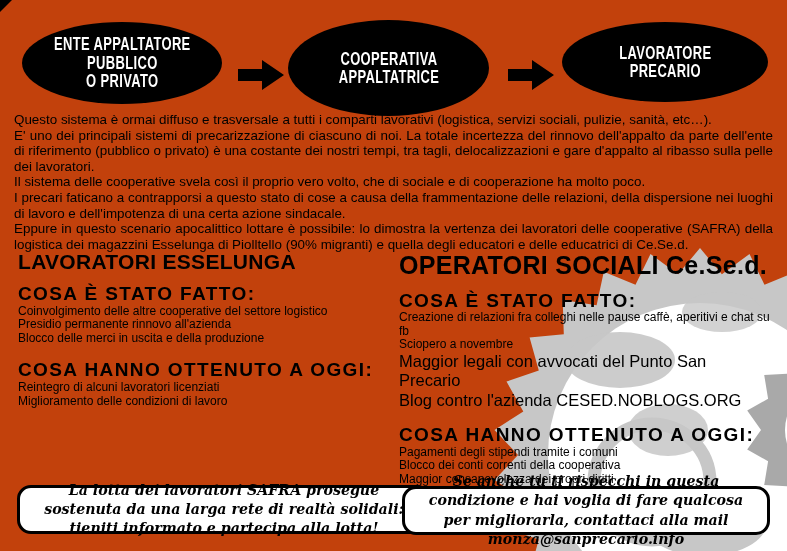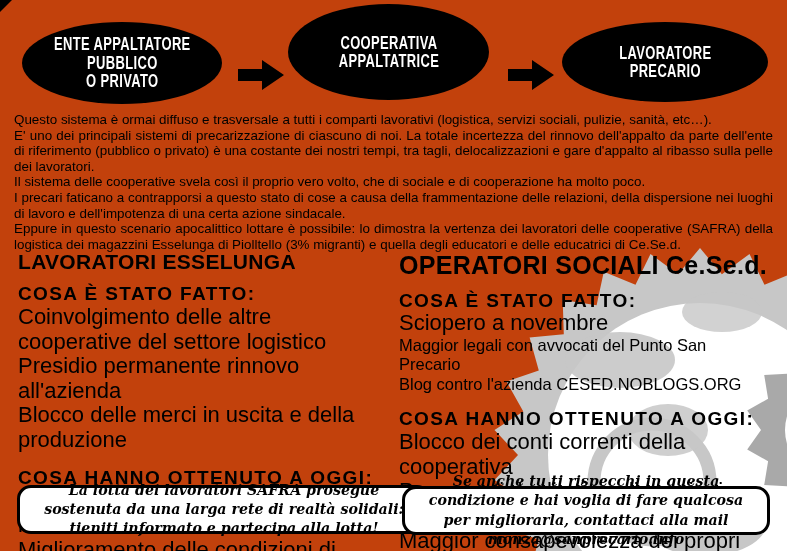--- a/index.html
+++ b/index.html
@@ -14,37 +14,37 @@
   
   .corner-mark{position:absolute;left:0;top:0;width:0;height:0;
     border-top:12px solid #000;border-right:12px solid transparent;}
 
   
   .ellipse{position:absolute;background:#000;border-radius:50%;
     display:flex;align-items:center;justify-content:center;text-align:center;}
   .ellipse .lbl{color:#fff;font-weight:bold;font-size:17.5px;line-height:1.05;
     white-space:pre-line;transform:scaleX(.74);transform-origin:center;letter-spacing:.5px;}
   .e1{left:22px;top:22px;width:200px;height:82px;}
-  .e2{left:288px;top:4px;width:201px;height:96px;}
+  .e2{left:288px;top:20px;width:201px;height:96px;}
   .e3{left:562px;top:22px;width:206px;height:80px;}
   .arrow{position:absolute;width:46px;height:34px;}
 
   
   .intro{position:absolute;left:14px;top:112px;width:759px;
     font-size:13.4px;line-height:15.6px;text-align:justify;}
   .intro p{margin:0;}
 
   
   .col{position:absolute;top:250px;}
   .col-left{left:18px;width:368px;text-align:left;}
   .col-right{left:399px;width:371px;text-align:left;top:252px;}
   .col-title{font-size:21px;font-weight:bold;letter-spacing:.3px;line-height:1.1;}
   .col-right .col-title{font-size:25px;}
   .subhead{font-size:19px;font-weight:bold;letter-spacing:1.4px;margin-top:10px;line-height:1.15;}
-  .item{font-size:22px;line-height:1.12;}
+  .item{font-size:12px;line-height:1.12;}
   .item.small{font-size:16.5px;line-height:1.18;}
   .gap{margin-top:14px;}
 
   
   .note-box{position:absolute;background:#fff;border:3.5px solid #000;border-radius:14px;
     display:flex;align-items:center;justify-content:center;text-align:center;
     font-family:"DejaVu Serif",serif;font-style:italic;font-weight:bold;
     font-size:14.2px;line-height:1.35;padding:2px 10px;box-sizing:border-box;}
   .note-left{left:17px;top:485px;width:414px;height:49px;}
   .note-right{left:402px;top:486px;width:368px;height:49px;}
@@ -87,43 +87,44 @@
     <div class="ellipse e3">
       <span class="lbl">LAVORATORE
 PRECARIO</span>
     </div>
 
     <div class="intro">
       <p>Questo sistema è ormai diffuso e trasversale a tutti i comparti lavorativi (logistica, servizi sociali, pulizie, sanità, etc…).</p>
       <p>E' uno dei principali sistemi di precarizzazione di ciascuno di noi. La totale incertezza del rinnovo dell'appalto da parte dell'ente di riferimento (pubblico o privato) è una costante dei nostri tempi, tra tagli, delocalizzazioni e gare d'appalto al ribasso sulla pelle dei lavoratori.</p>
       <p>Il sistema delle cooperative svela così il proprio vero volto, che di sociale e di cooperazione ha molto poco.</p>
       <p>I precari faticano a contrapporsi a questo stato di cose a causa della frammentazione delle relazioni, della dispersione nei luoghi di lavoro e dell'impotenza di una certa azione sindacale.</p>
-      <p>Eppure in questo scenario apocalittico lottare è possibile: lo dimostra la vertenza dei lavoratori delle cooperative (SAFRA) della logistica dei magazzini Esselunga di Piolltello (3% migranti) e quella degli educatori e delle educatrici di Ce.Se.d.</p>
+      <p>Eppure in questo scenario apocalittico lottare è possibile: lo dimostra la vertenza dei lavoratori delle cooperative (SAFRA) della logistica dei magazzini Esselunga di Piolltello (90% migranti) e quella degli educatori e delle educatrici di Ce.Se.d.</p>
     </div>
 
     <div class="col col-left">
       <div class="col-title">LAVORATORI ESSELUNGA</div>
       <div class="subhead">COSA È STATO FATTO:</div>
       <div class="item">Coinvolgimento delle altre cooperative del settore logistico</div>
       <div class="item">Presidio permanente rinnovo all'azienda</div>
       <div class="item">Blocco delle merci in uscita e della produzione</div>
       <div class="subhead gap">COSA HANNO OTTENUTO A OGGI:</div>
       <div class="item">Reintegro di alcuni lavoratori licenziati</div>
       <div class="item">Miglioramento delle condizioni di lavoro</div>
     </div>
 
     <div class="col col-right">
       <div class="col-title">OPERATORI SOCIALI Ce.Se.d.</div>
       <div class="subhead">COSA È STATO FATTO:</div>
+      <div class="item">Creazione di relazioni fra colleghi nelle pause caffè, aperitivi e chat su fb</div>
       <div class="item">Sciopero a novembre</div>
       <div class="item small">Maggior legali con avvocati del Punto San Precario</div>
       <div class="item small">Blog contro l'azienda CESED.NOBLOGS.ORG</div>
       <div class="subhead gap">COSA HANNO OTTENUTO A OGGI:</div>
+      <div class="item">Pagamenti degli stipendi tramite i comuni</div>
       <div class="item">Blocco dei conti correnti della cooperativa</div>
-      <div class="item">Pagamenti degli stipendi tramite i comuni</div>
       <div class="item">Maggior consapevolezza dei propri diritti</div>
       <div class="item">creazione di una rete solidale tra colleghi</div>
     </div>
 
     <div class="note-box note-left">
       <span>La lotta dei lavoratori SAFRA prosegue sostenuta da una larga rete di realtà solidali: tieniti informato e partecipa alla lotta!</span>
     </div>
     <div class="note-box note-right">
       <span>Se anche tu ti rispecchi in questa condizione e hai voglia di fare qualcosa per migliorarla, contattaci alla mail monza@sanprecario.info</span>
     </div>

